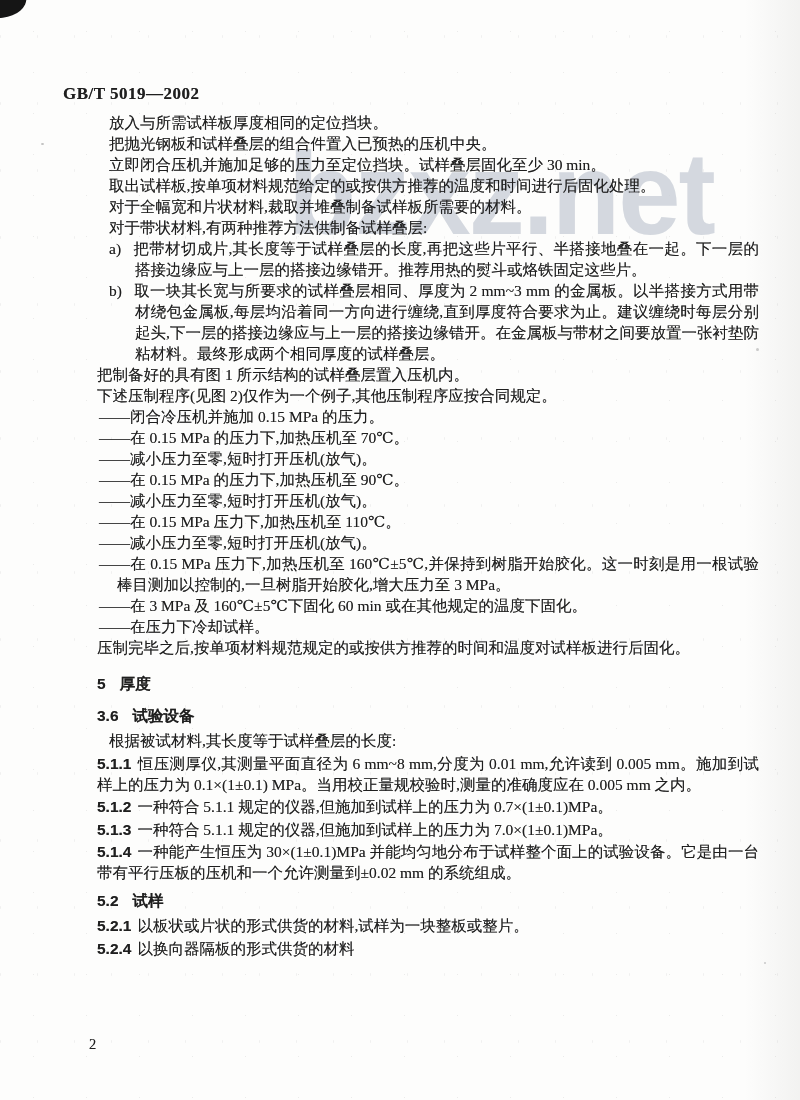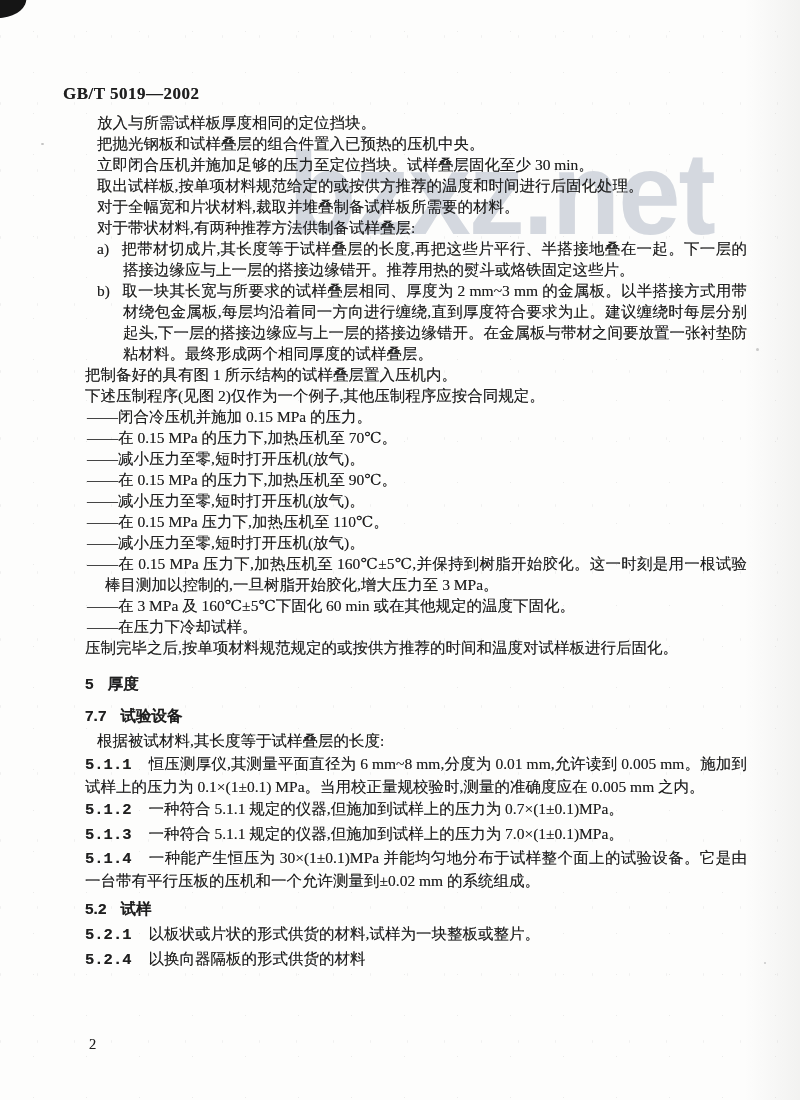--- a/index.html
+++ b/index.html
@@ -34,21 +34,21 @@
     font-weight:700; font-size:112px; line-height:1.18;
     letter-spacing:-2px; color:#cbd0d8; opacity:.8;
     transform:scaleY(1.04); user-select:none; white-space:nowrap;
   }
   .std-header {
     position:absolute; left:63px; top:84px; z-index:2;
     font-weight:700; font-size:17px; letter-spacing:.5px;
     text-shadow:0 0 .6px rgba(30,30,30,.6);
   }
   .doc-body {
-    position:absolute; left:85px; top:112px; width:662px; z-index:2;
+    position:absolute; left:97px; top:112px; width:662px; z-index:2;
     font-size:15.5px; line-height:21px; text-align:justify;
     text-shadow:0 0 .55px rgba(35,35,35,.55);
   }
   .doc-body p { margin:0; }
   .p-step   { padding-left:12px; }
   .p-flush  { }
   .p-method { padding-left:12px; font-weight:700; }
   .p-list   { padding-left:38px; text-indent:-26px; }
   .p-list .lbl { margin-right:12px; }
   .p-dash   { padding-left:20px; text-indent:-18px; }
@@ -58,22 +58,22 @@
     margin:15px 0 11px 0 !important;
   }
   .h-sub {
     font-family:"Liberation Sans","DejaVu Sans",sans-serif;
     font-weight:700; font-size:15.5px;
     margin:7px 0 4px 0 !important;
   }
   .h-sec .lbl, .h-sub .lbl { margin-right:14px; }
   .p-clause { margin-top:1.5px !important; }
   .p-clause .lbl {
-    font-family:Liberation Mono, monospace;
-    font-weight:700; margin-right:17px;
+    font-family:Liberation Sans, sans-serif;
+    font-weight:700; margin-right:6px;
   }
   .page-number {
     position:absolute; left:89px; top:1036px; z-index:2;
     font-size:14.5px; text-shadow:0 0 .5px rgba(35,35,35,.5);
   }
 </style>
 </head>
 <body>
 
 <div class="page">
@@ -104,21 +104,21 @@
       <p class="p-dash">——减小压力至零,短时打开压机(放气)。</p>
       <p class="p-dash">——在 0.15 MPa 的压力下,加热压机至 90℃。</p>
       <p class="p-dash">——减小压力至零,短时打开压机(放气)。</p>
       <p class="p-dash">——在 0.15 MPa 压力下,加热压机至 110℃。</p>
       <p class="p-dash">——减小压力至零,短时打开压机(放气)。</p>
       <p class="p-dash">——在 0.15 MPa 压力下,加热压机至 160℃±5℃,并保持到树脂开始胶化。这一时刻是用一根试验棒目测加以控制的,一旦树脂开始胶化,增大压力至 3 MPa。</p>
       <p class="p-dash">——在 3 MPa 及 160℃±5℃下固化 60 min 或在其他规定的温度下固化。</p>
       <p class="p-dash">——在压力下冷却试样。</p>
       <p class="p-flush">压制完毕之后,按单项材料规范规定的或按供方推荐的时间和温度对试样板进行后固化。</p>
       <p class="h-sec"><span class="lbl">5</span><span>厚度</span></p>
-      <p class="h-sub"><span class="lbl">7.7</span><span>试验设备</span></p>
+      <p class="h-sub"><span class="lbl">3.6</span><span>试验设备</span></p>
       <p class="p-step">根据被试材料,其长度等于试样叠层的长度:</p>
       <p class="p-clause"><span class="lbl">5.1.1</span><span>恒压测厚仪,其测量平面直径为 6 mm~8 mm,分度为 0.01 mm,允许读到 0.005 mm。施加到试样上的压力为 0.1×(1±0.1) MPa。当用校正量规校验时,测量的准确度应在 0.005 mm 之内。</span></p>
       <p class="p-clause"><span class="lbl">5.1.2</span><span>一种符合 5.1.1 规定的仪器,但施加到试样上的压力为 0.7×(1±0.1)MPa。</span></p>
       <p class="p-clause"><span class="lbl">5.1.3</span><span>一种符合 5.1.1 规定的仪器,但施加到试样上的压力为 7.0×(1±0.1)MPa。</span></p>
       <p class="p-clause"><span class="lbl">5.1.4</span><span>一种能产生恒压为 30×(1±0.1)MPa 并能均匀地分布于试样整个面上的试验设备。它是由一台带有平行压板的压机和一个允许测量到±0.02 mm 的系统组成。</span></p>
       <p class="h-sub"><span class="lbl">5.2</span><span>试样</span></p>
       <p class="p-clause"><span class="lbl">5.2.1</span><span>以板状或片状的形式供货的材料,试样为一块整板或整片。</span></p>
       <p class="p-clause"><span class="lbl">5.2.4</span><span>以换向器隔板的形式供货的材料</span></p>
     </div>
 

